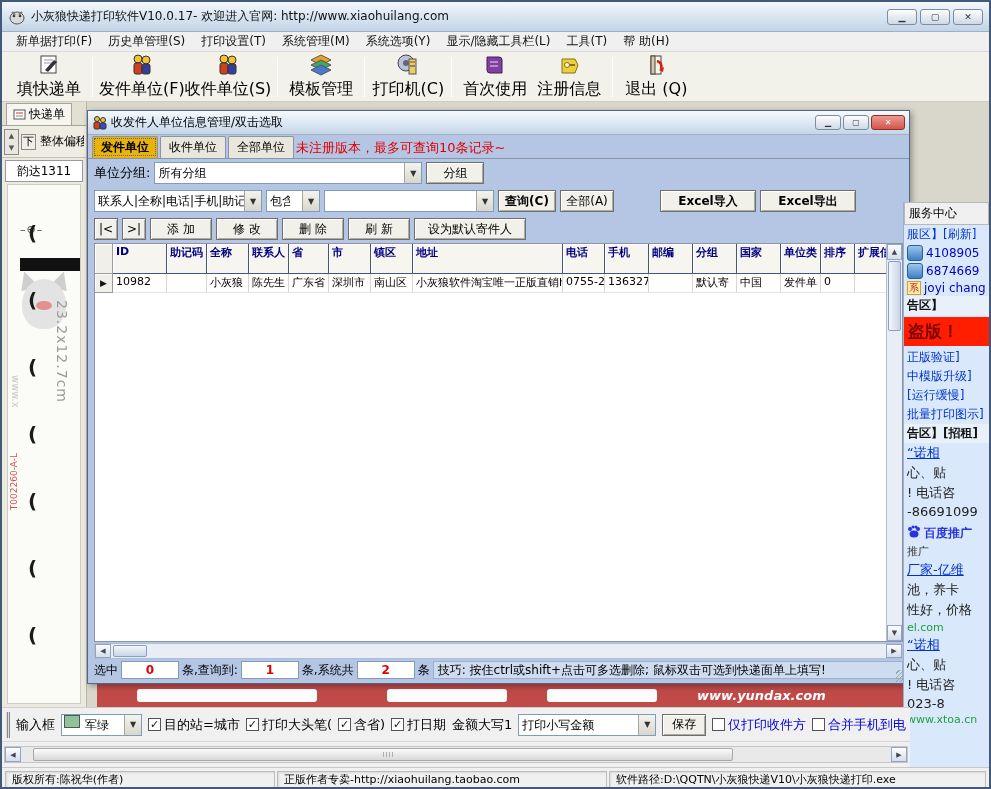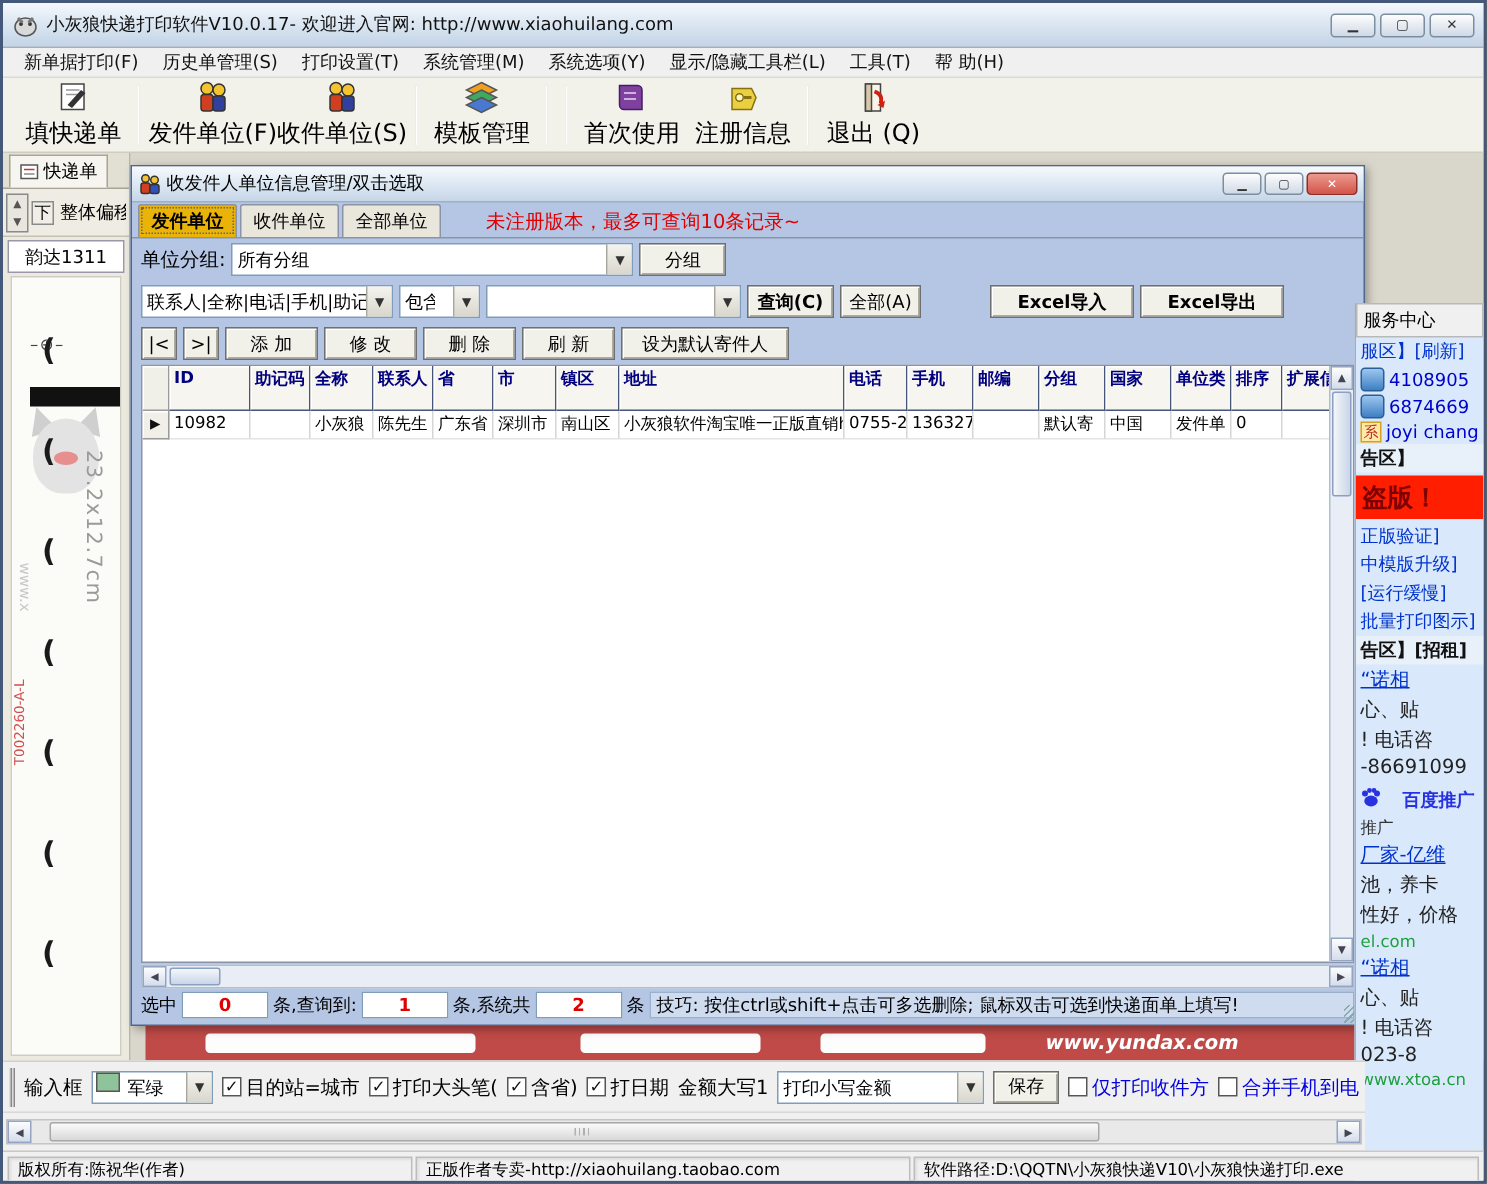--- a/index.html
+++ b/index.html
@@ -73,21 +73,21 @@
   .rs-link { color:#0033cc; }
   .rs-link-u { color:#0033cc; text-decoration:underline; font-size:13px; }
   .rs-section { color:#111; background:#e8f0fa; font-weight:bold; }
   .rs-pirate { background:#ff1f00; color:#7e0000; font-weight:bold; font-size:17px; padding:3px 4px; margin:2px 0; }
   .rs-text { color:#222; font-size:13px; }
   .rs-text-sm { color:#333; font-size:11px; }
   .rs-green { color:#1e9e3e; font-size:11px; }
   .rs-qq { display:flex; align-items:center; gap:3px; color:#0000cc; }
   .qq-ic { width:16px; height:16px; flex:none; background:linear-gradient(#9cc6ee,#3f7fc4); border:1px solid #2a5e96; border-radius:3px; }
   .xi-ic { width:14px; height:14px; flex:none; background:#ffe9a8; border:1px solid #d8a020; color:#c03020; font-size:10px; display:flex; align-items:center; justify-content:center; }
-  .rs-baidu { display:flex; align-items:center; gap:14px; color:#2932e1; font-weight:bold; font-size:12px; margin-top:4px; }
+  .rs-baidu { display:flex; align-items:center; gap:3px; color:#2932e1; font-weight:bold; font-size:12px; margin-top:4px; }
 
   
   .behind-strip { position:absolute; left:95px; top:582px; width:810px; height:23px; background:#bf4a48; overflow:hidden; }
   .bs-box { position:absolute; top:5px; height:13px; background:#fdfdfd; border-radius:3px; }
   .bs-text { position:absolute; top:4px; left:600px; color:#fff; font-weight:bold; font-size:13px; font-style:italic; }
 
   
   .dialog { position:absolute; left:85px; top:8px; width:823px; height:574px;
     border:1px solid #51678a; box-shadow:2px 2px 6px rgba(0,0,0,.35); background:#b5c6e4;
     display:flex; flex-direction:column; }
@@ -95,21 +95,21 @@
     border-bottom:1px solid #9fb0c4; display:flex; align-items:center; padding:0 4px; flex:none; }
   .dtitle .ttl { font-size:12px; margin-left:4px; white-space:nowrap; }
   .dbtns { margin-left:auto; display:flex; gap:2px; }
   .dbtn { width:26px; height:15px; border:1px solid #7d8da0; border-radius:3px;
     background:linear-gradient(#fdfdfd,#cfd9e6); display:flex; align-items:center; justify-content:center; font-size:8px; color:#333; }
   .dbtn.close { background:linear-gradient(#ec9a90,#d3554a); border-color:#8c2f26; color:#fff; width:34px; font-weight:bold; }
   .dtabs { height:24px; display:flex; align-items:flex-end; padding:2px 4px 0; border-bottom:1px solid #8a93a8; flex:none; }
   .dtab { background:#e9e7dc; border:1px solid #8a93a8; border-bottom:none; padding:2px 8px;
     font-size:12px; margin-right:2px; border-radius:2px 2px 0 0; }
   .dtab.active { background:#eab308; font-weight:bold; outline:1px dotted #666; outline-offset:-3px;text-align:center; }
-  .dwarning { color:#e00000; font-size:13px; margin-left:28px; align-self:center; white-space:nowrap; }
+  .dwarning { color:#e00000; font-size:13px; align-self:center; white-space:nowrap; }
   .drow { display:flex; align-items:center; gap:4px; padding:3px 6px; flex:none; }
   .dlabel { font-size:13px; white-space:nowrap; }
   .combo { display:flex; align-items:stretch; border:1px solid #7f9db9; background:#fff; height:22px; }
   .combo .cval { flex:1; font-size:12px; padding:2px 3px; white-space:nowrap; overflow:hidden; }
   .combo .dd { width:17px; background:linear-gradient(#f4f3ee,#d9d7cc); border-left:1px solid #a8a69a;
     display:flex; align-items:center; justify-content:center; font-size:8px; color:#333; }
   .btn { background:#f1f0e9; border:1px solid #6f6f6f; box-shadow:inset 1px 1px 0 #fff, inset -1px -1px 0 #aeaca0;
     font-size:12px; padding:2px 8px; height:22px; display:flex; align-items:center; justify-content:center; white-space:nowrap; }
   .btn.bold { font-weight:bold; }
   .dgrid { position:relative; flex:1; background:#fff; border:1px solid #8a93a8; margin:0 6px; overflow:hidden; }
@@ -237,20 +237,32 @@
         <span class="ticon">
           <svg width="24" height="24">
             <polygon points="12,2 22,7 12,12 2,7" fill="#f0a020" stroke="#555"></polygon>
             <polygon points="12,7 22,12 12,17 2,12" fill="#40a860" stroke="#555"></polygon>
             <polygon points="12,12 22,17 12,22 2,17" fill="#4878d0" stroke="#555"></polygon>
           </svg>
         </span>
         <div class="tlabel">模板管理</div>
       </div>
       <div class="tsep"></div>
+      <div class="tbtn">
+        <span class="ticon">
+          <svg width="24" height="24">
+            <circle cx="10" cy="10" r="8" fill="#b8c4d8" stroke="#445"></circle>
+            <circle cx="10" cy="10" r="3" fill="#667"></circle>
+            <rect x="13" y="6" width="7" height="15" fill="#e8d060" stroke="#555"></rect>
+            <line x1="14" y1="9" x2="19" y2="9" stroke="#a33"></line>
+            <line x1="14" y1="13" x2="19" y2="13" stroke="#338"></line>
+          </svg>
+        </span>
+        <div class="tlabel">打印机(C)</div>
+      </div>
       <div class="tsep"></div>
       <div class="tbtn">
         <span class="ticon">
           <svg width="24" height="24">
             <path d="M4 4 h12 a3 3 0 0 1 3 3 v13 h-12 a3 3 0 0 1 -3 -3 z" fill="#8040a0" stroke="#402060"></path>
             <line x1="7" y1="9" x2="15" y2="9" stroke="#e8d8f4"></line>
             <line x1="7" y1="13" x2="15" y2="13" stroke="#e8d8f4"></line>
           </svg>
         </span>
         <div class="tlabel">首次使用</div>

